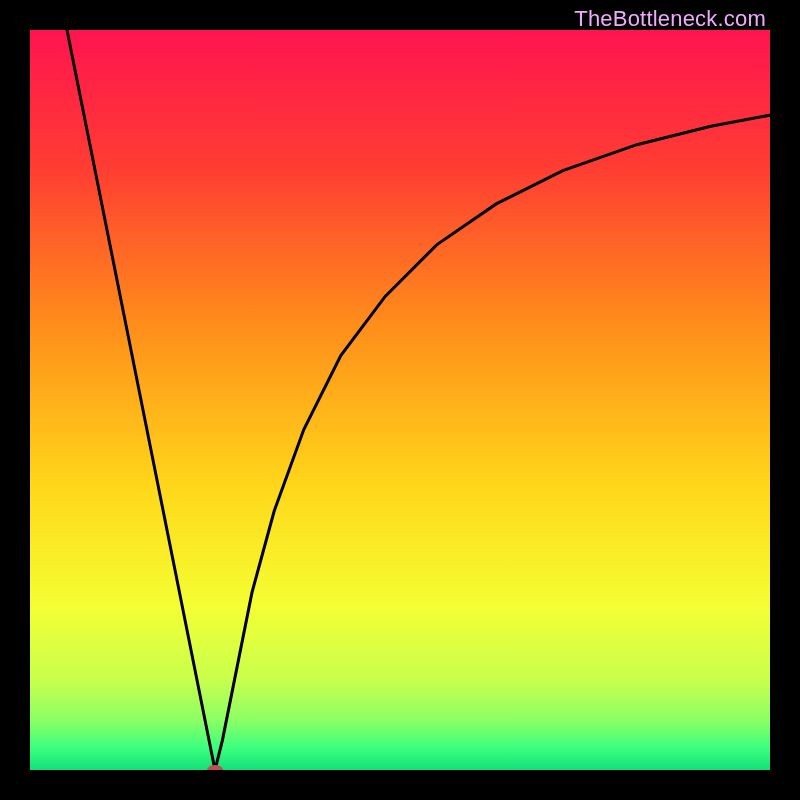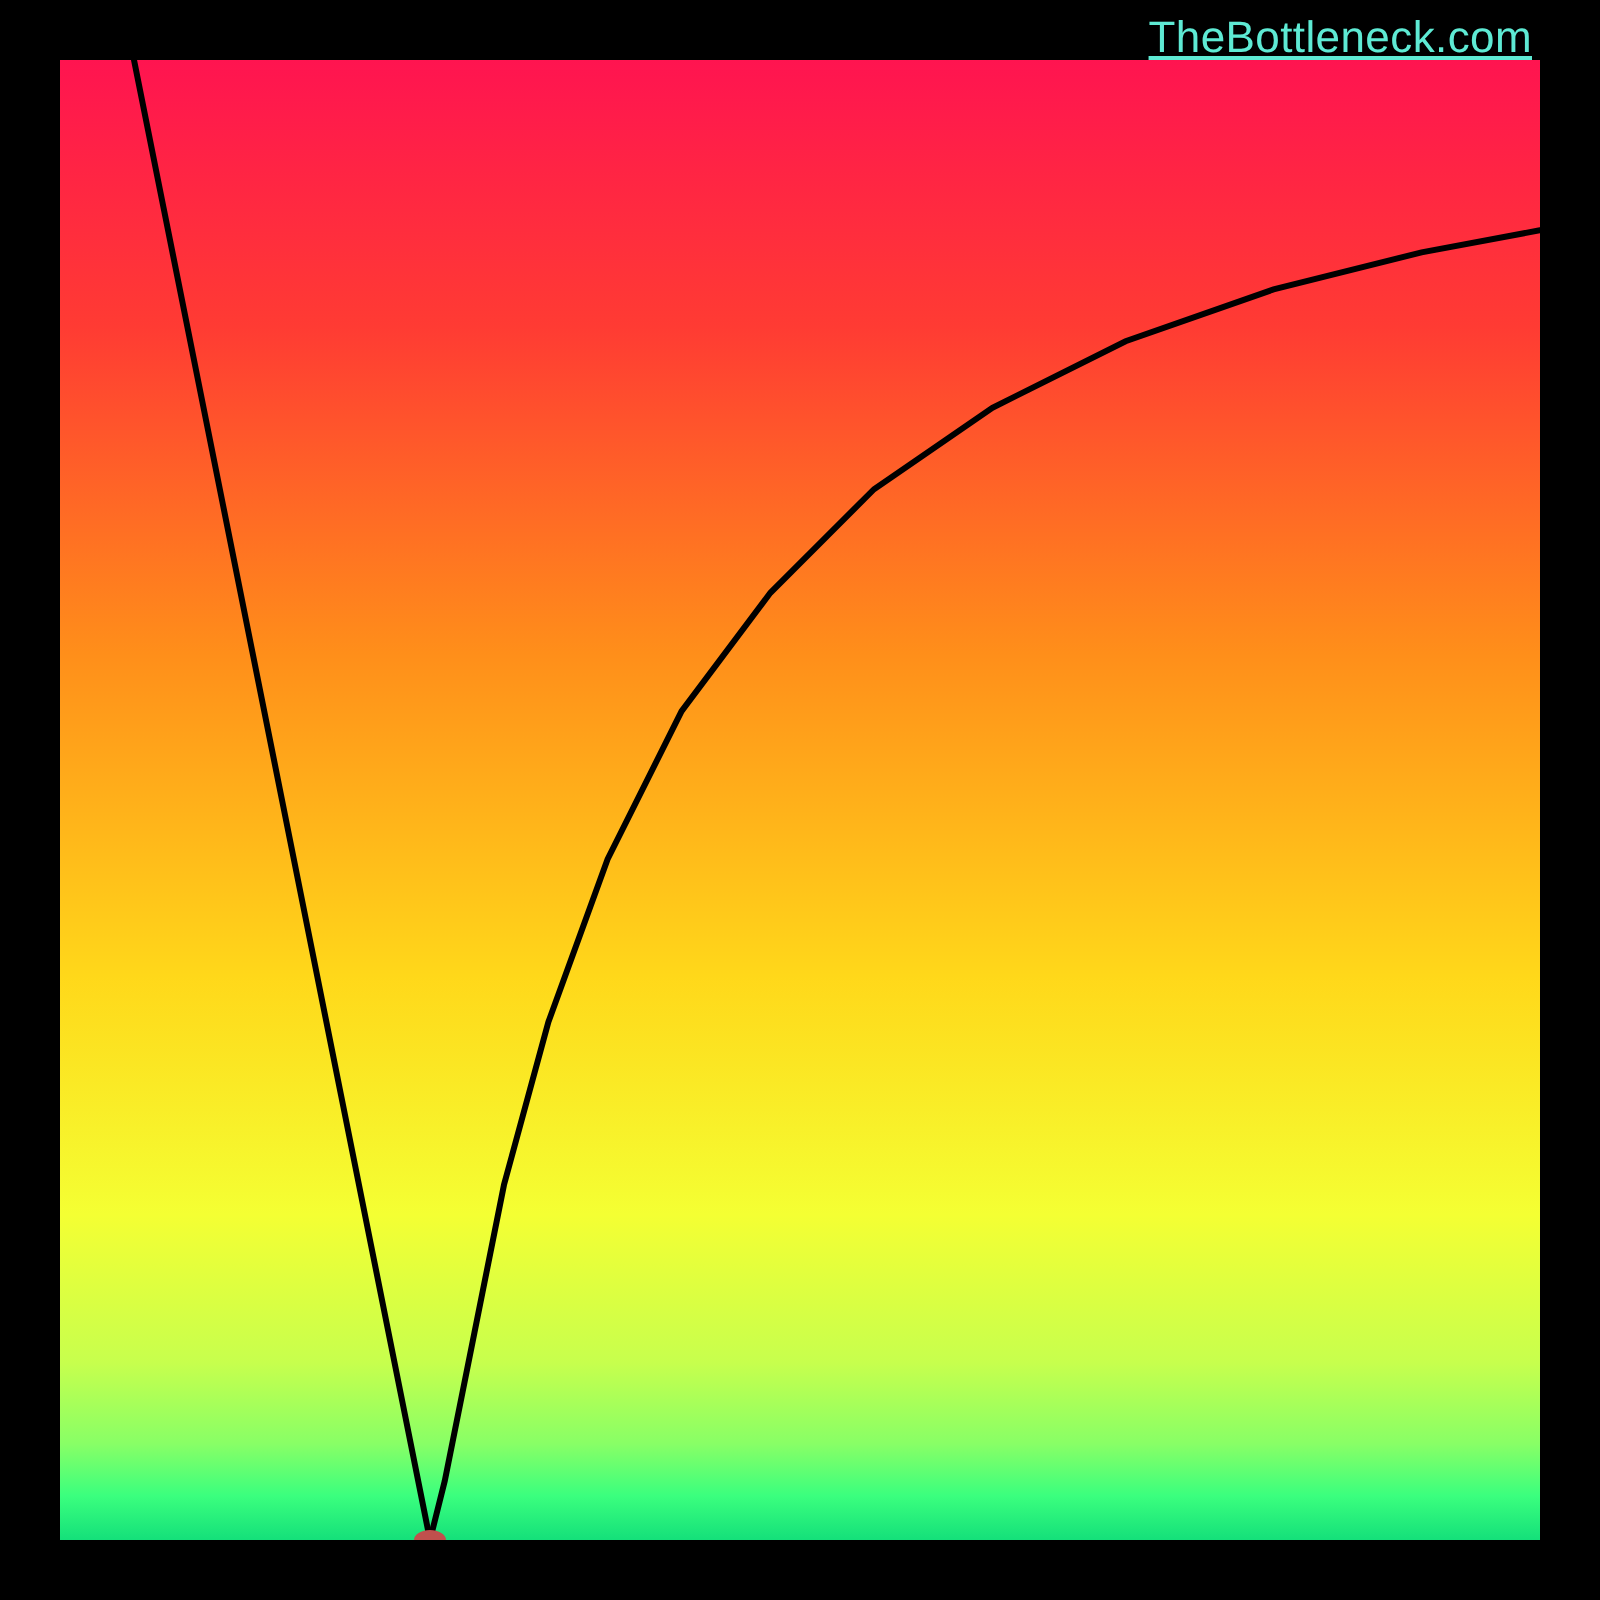--- a/index.html
+++ b/index.html
@@ -22,25 +22,24 @@
     position: absolute;
     left: 0;
     top: 0;
     width: 740px;
     height: 740px;
   }
   .watermark {
     position: absolute;
     top: 6px;
     right: 34px;
-    color: #5eead4;
+    color: #f0abfc;
     font-family: Arial, Helvetica, sans-serif;
     font-size: 22px;
     letter-spacing: 0.2px;
-    text-decoration: underline;
   }
   svg { display: block; }
 </style>
 </head>
 <body>
 
 <div class="frame">
   <svg class="plot" viewBox="0 0 740 740">
     <defs>
       <linearGradient id="bg-grad" x1="0" y1="0" x2="0" y2="1">

